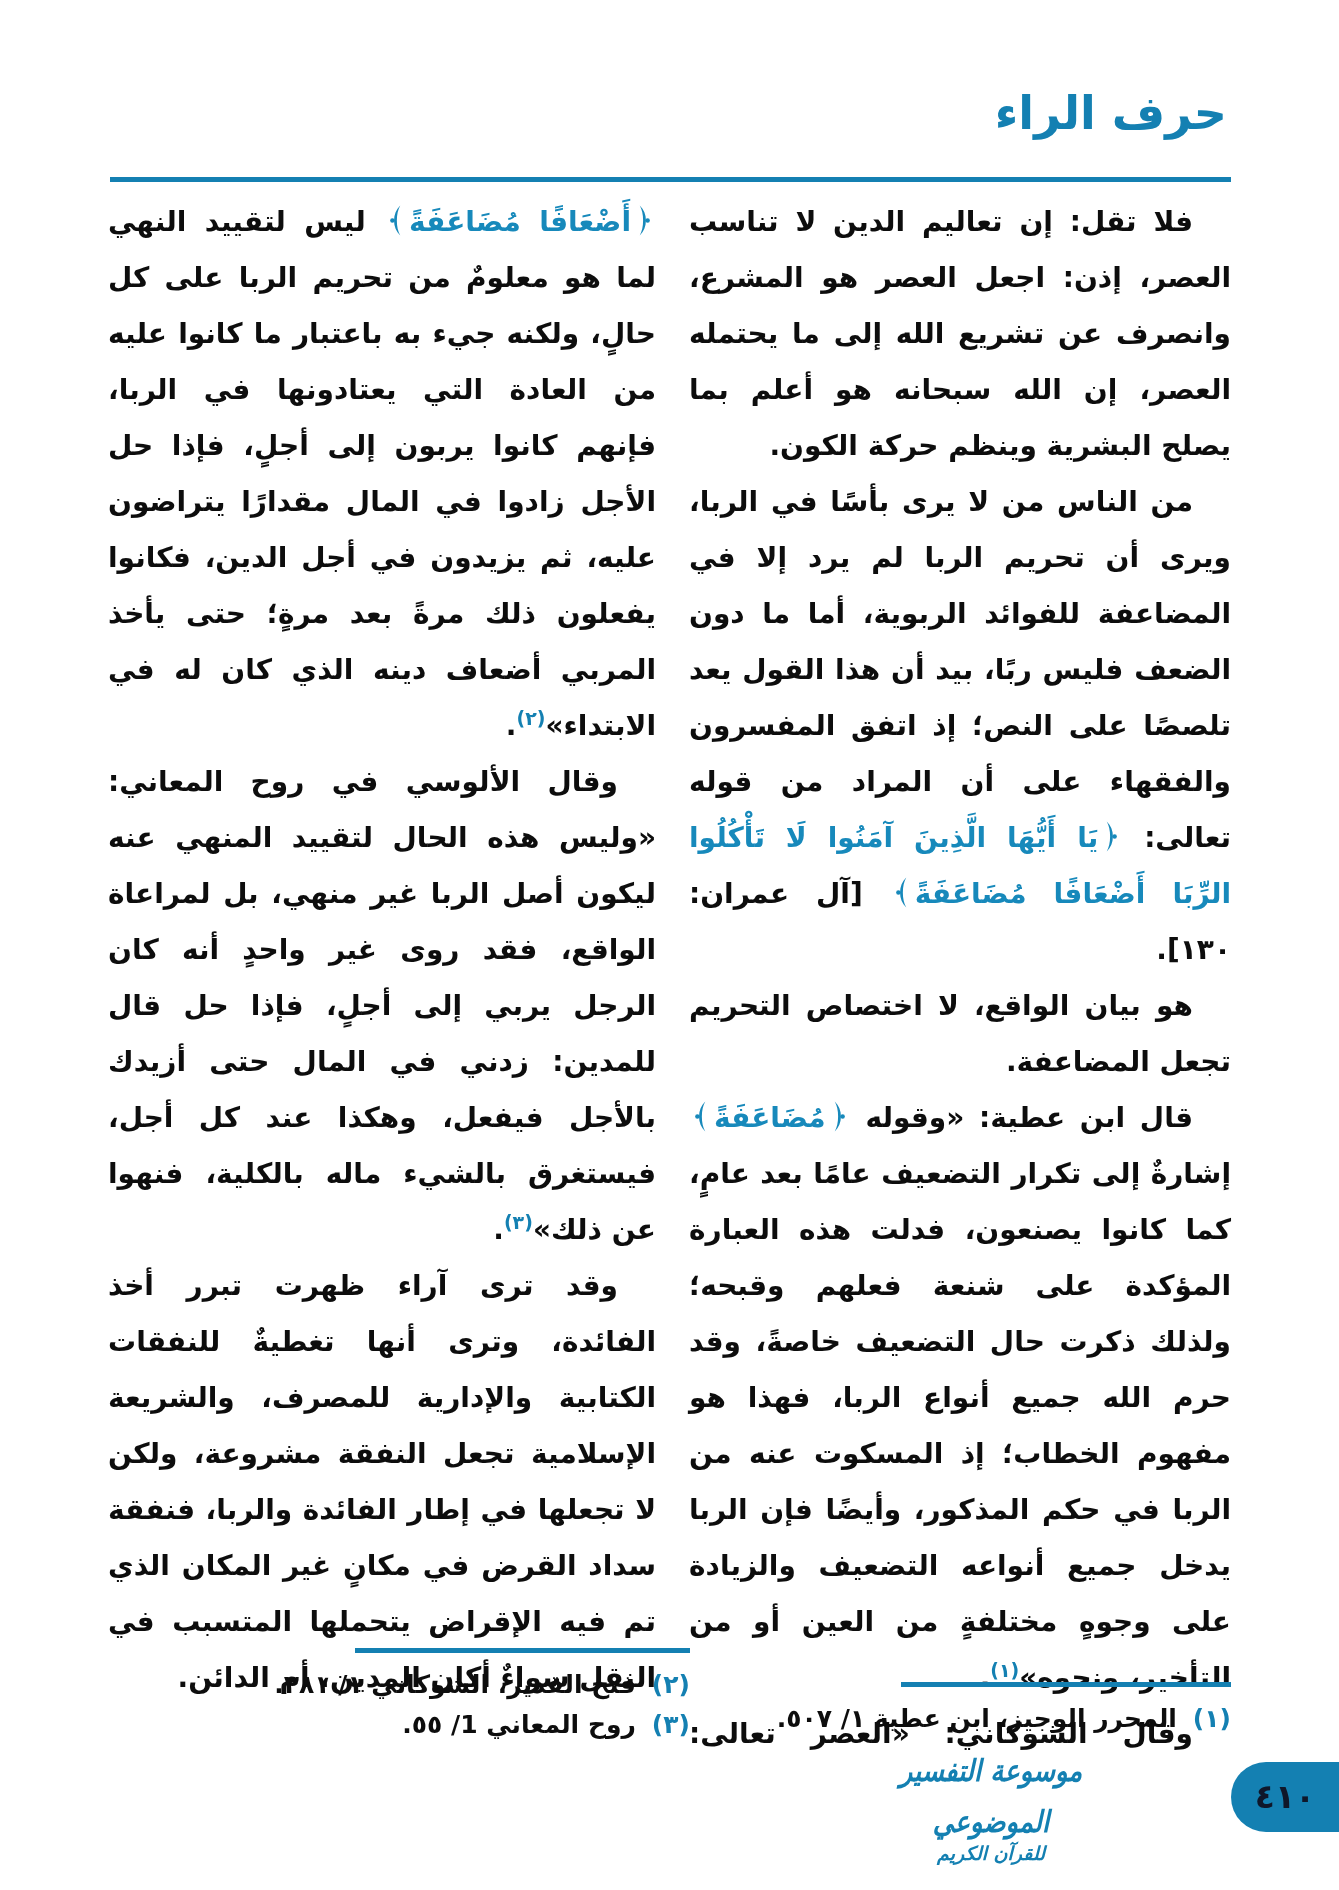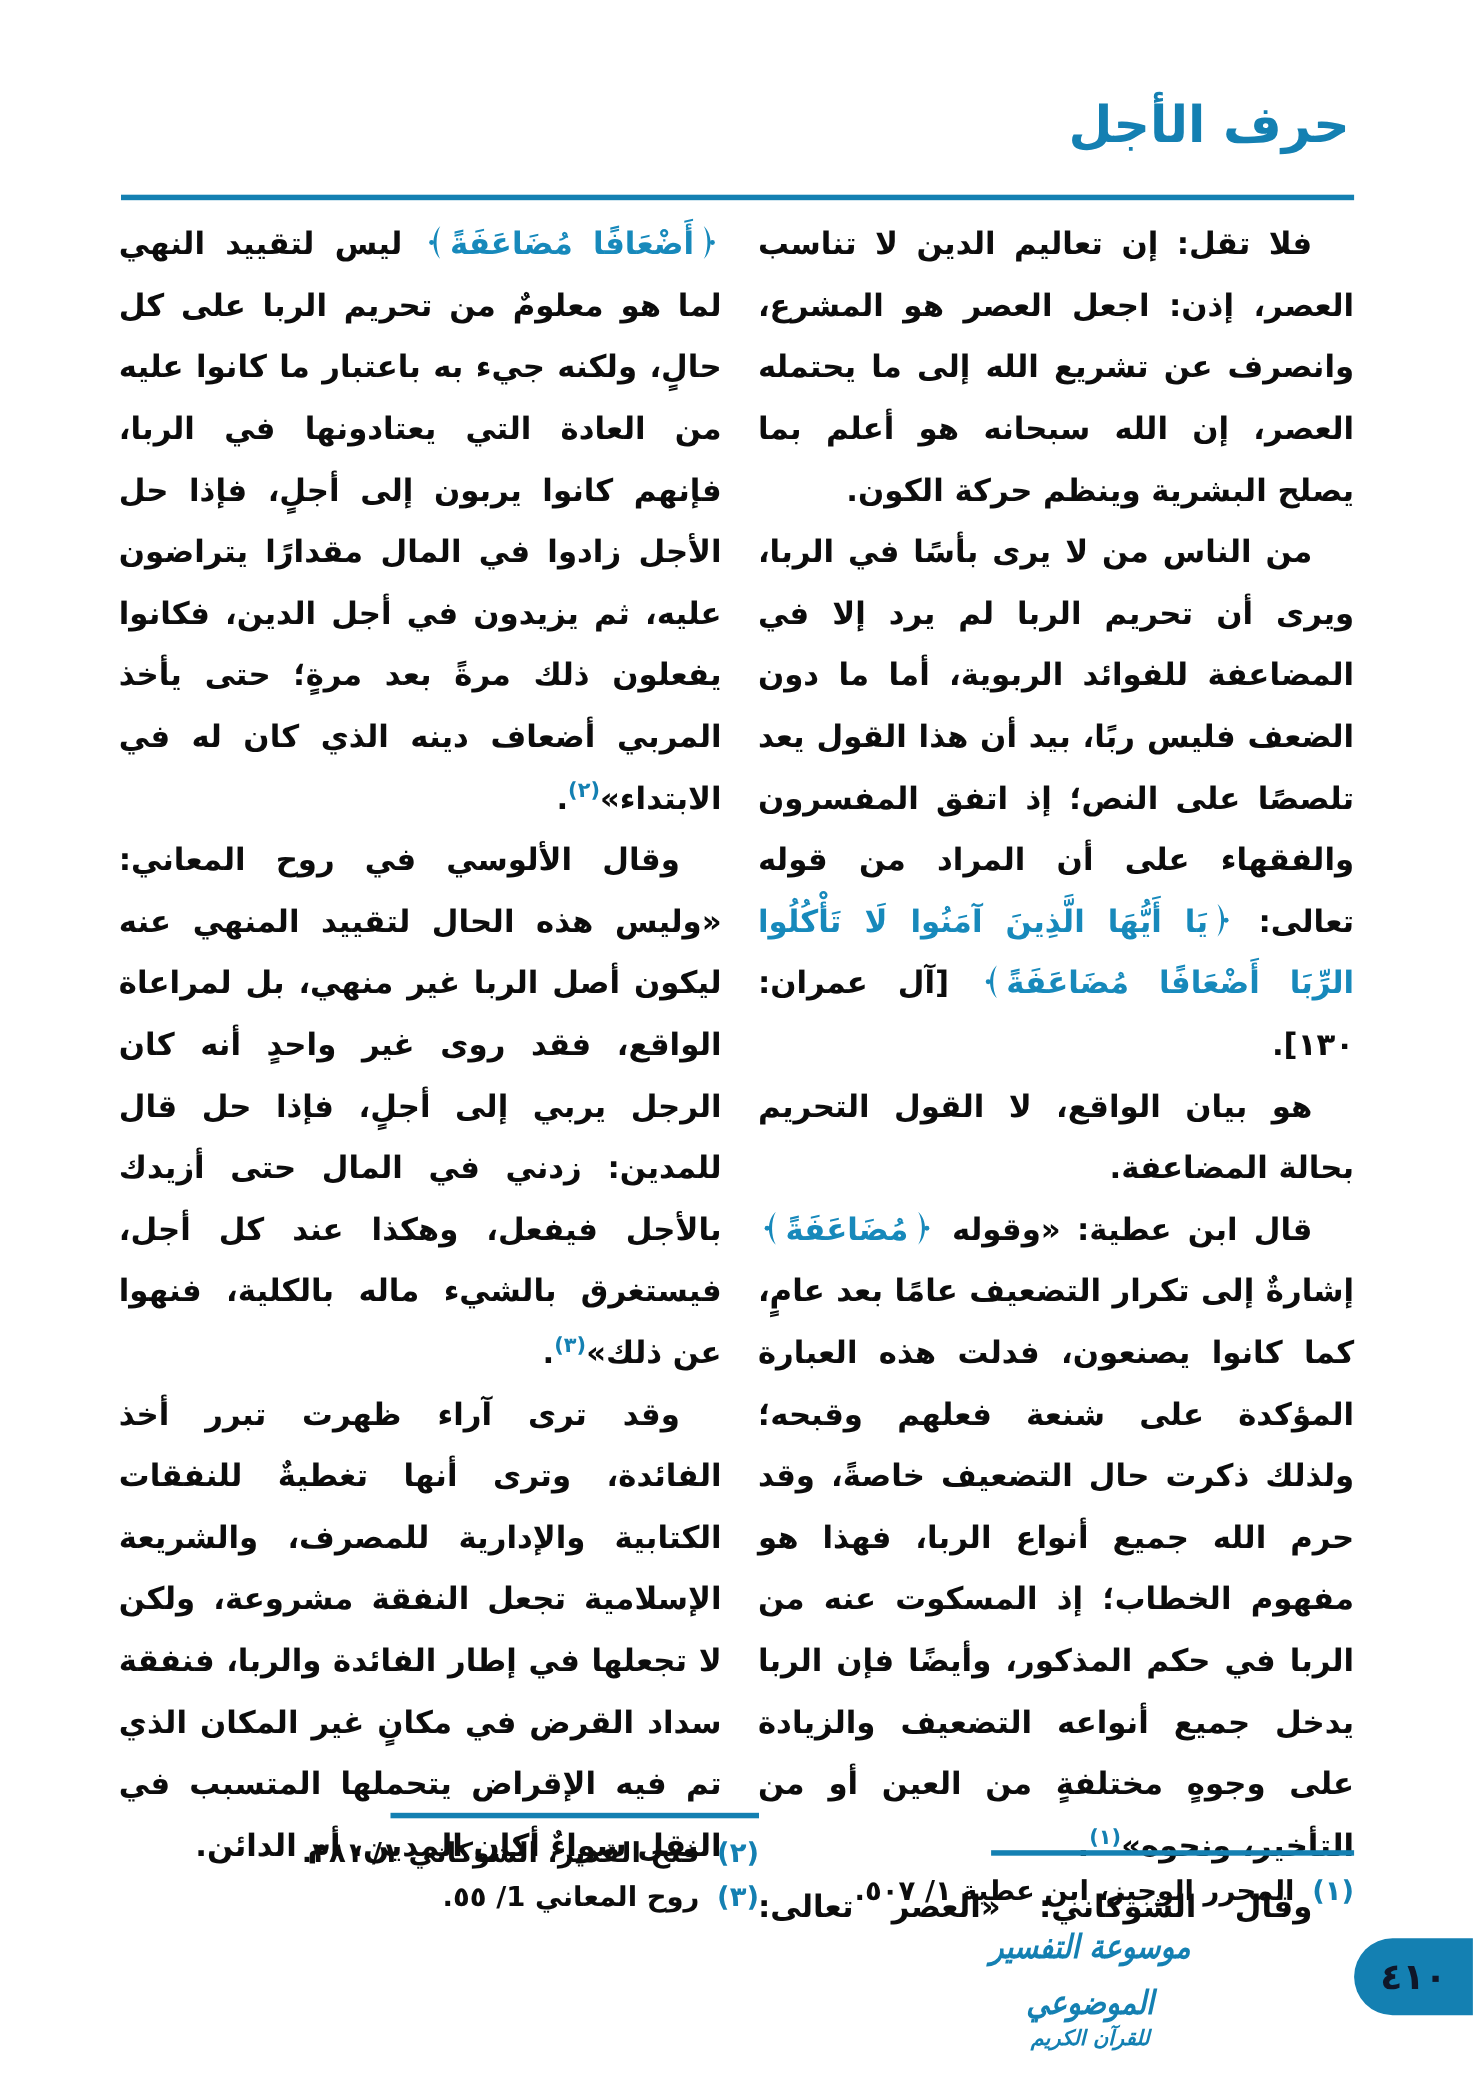--- a/index.html
+++ b/index.html
@@ -70,34 +70,34 @@
     background:var(--accent);border-radius:36px 0 0 36px;
     color:#0f172a;font-size:33px;font-weight:700;
     line-height:70px;text-align:center;
   }
 </style>
 </head>
 <body>
 
 <div class="page">
 
-  <div class="header-title">حرف الأجل</div>
+  <div class="header-title">حرف الراء</div>
 
   <div class="header-rule"></div>
 
   <div class="col col-right" id="col-right">
       <p class="para"><span class="seg-normal">فلا تقل: إن تعاليم الدين لا تناسب العصر، إذن: اجعل العصر هو المشرع، وانصرف عن تشريع الله إلى ما يحتمله العصر، إن الله سبحانه هو أعلم بما يصلح البشرية وينظم حركة الكون.</span></p>
       <p class="para"><span class="seg-normal">من الناس من لا يرى بأسًا في الربا، ويرى أن تحريم الربا لم يرد إلا في المضاعفة للفوائد الربوية، أما ما دون الضعف فليس ربًا، بيد أن هذا القول يعد تلصصًا على النص؛ إذ اتفق المفسرون والفقهاء على أن المراد من قوله تعالى: </span><span class="bracket"><svg width="15" height="33" viewBox="0 0 20 44" xmlns="http://www.w3.org/2000/svg">
             <path d="M5 2 C 16 12, 16 32, 5 42 C 11 32, 11 12, 5 2 Z" fill="#1789bb"></path>
             <circle cx="15.5" cy="22" r="3" fill="#1789bb"></circle>
           </svg></span><span class="seg-quran">يَا أَيُّهَا الَّذِينَ آمَنُوا لَا تَأْكُلُوا الرِّبَا أَضْعَافًا مُضَاعَفَةً</span><span class="bracket"><svg width="15" height="33" viewBox="0 0 20 44" xmlns="http://www.w3.org/2000/svg">
             <path d="M15 2 C 4 12, 4 32, 15 42 C 9 32, 9 12, 15 2 Z" fill="#1789bb"></path>
             <circle cx="4.5" cy="22" r="3" fill="#1789bb"></circle>
           </svg></span><span class="seg-normal"> [آل عمران: ١٣٠].</span></p>
-      <p class="para"><span class="seg-normal">هو بيان الواقع، لا القول التحريم بحالة المضاعفة.</span></p>
+      <p class="para"><span class="seg-normal">هو بيان الواقع، لا اختصاص التحريم تجعل المضاعفة.</span></p>
       <p class="para"><span class="seg-normal">قال ابن عطية: «وقوله </span><span class="bracket"><svg width="15" height="33" viewBox="0 0 20 44" xmlns="http://www.w3.org/2000/svg">
             <path d="M5 2 C 16 12, 16 32, 5 42 C 11 32, 11 12, 5 2 Z" fill="#1789bb"></path>
             <circle cx="15.5" cy="22" r="3" fill="#1789bb"></circle>
           </svg></span><span class="seg-quran">مُضَاعَفَةً</span><span class="bracket"><svg width="15" height="33" viewBox="0 0 20 44" xmlns="http://www.w3.org/2000/svg">
             <path d="M15 2 C 4 12, 4 32, 15 42 C 9 32, 9 12, 15 2 Z" fill="#1789bb"></path>
             <circle cx="4.5" cy="22" r="3" fill="#1789bb"></circle>
           </svg></span><span class="seg-normal"> إشارةٌ إلى تكرار التضعيف عامًا بعد عامٍ، كما كانوا يصنعون، فدلت هذه العبارة المؤكدة على شنعة فعلهم وقبحه؛ ولذلك ذكرت حال التضعيف خاصةً، وقد حرم الله جميع أنواع الربا، فهذا هو مفهوم الخطاب؛ إذ المسكوت عنه من الربا في حكم المذكور، وأيضًا فإن الربا يدخل جميع أنواعه التضعيف والزيادة على وجوهٍ مختلفةٍ من العين أو من التأخير، ونحوه»</span><span class="seg-marker">(١)</span><span class="seg-normal">.</span></p>
       <p class="para stretch"><span class="seg-normal">وقال الشوكاني: «العصر تعالى:</span></p>
     </div>
 

